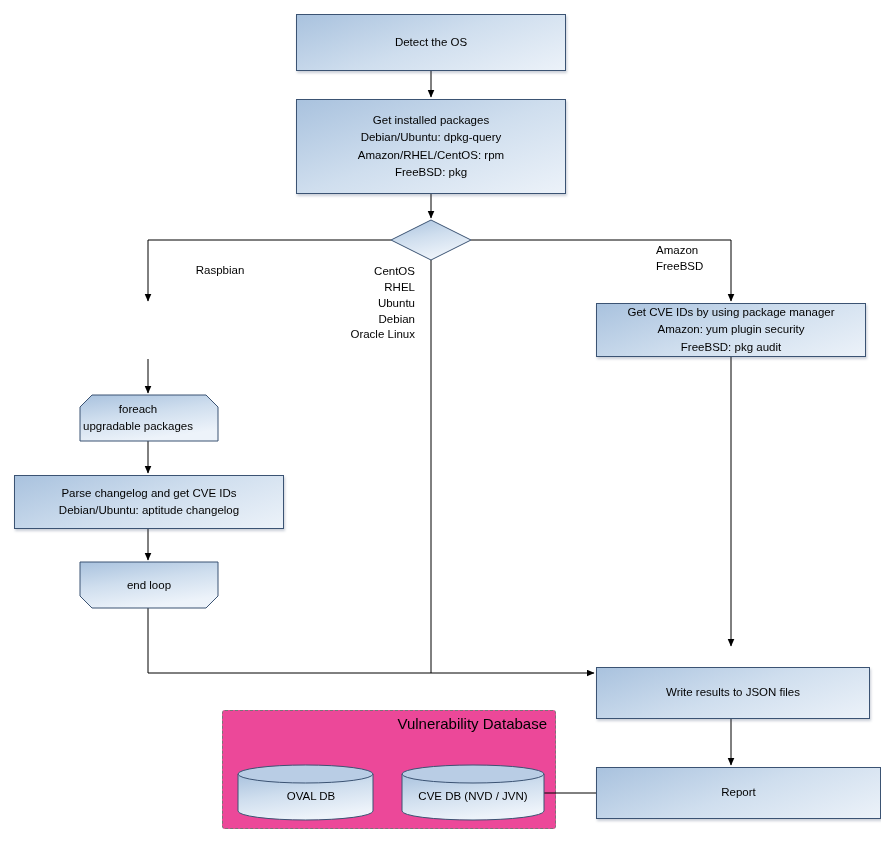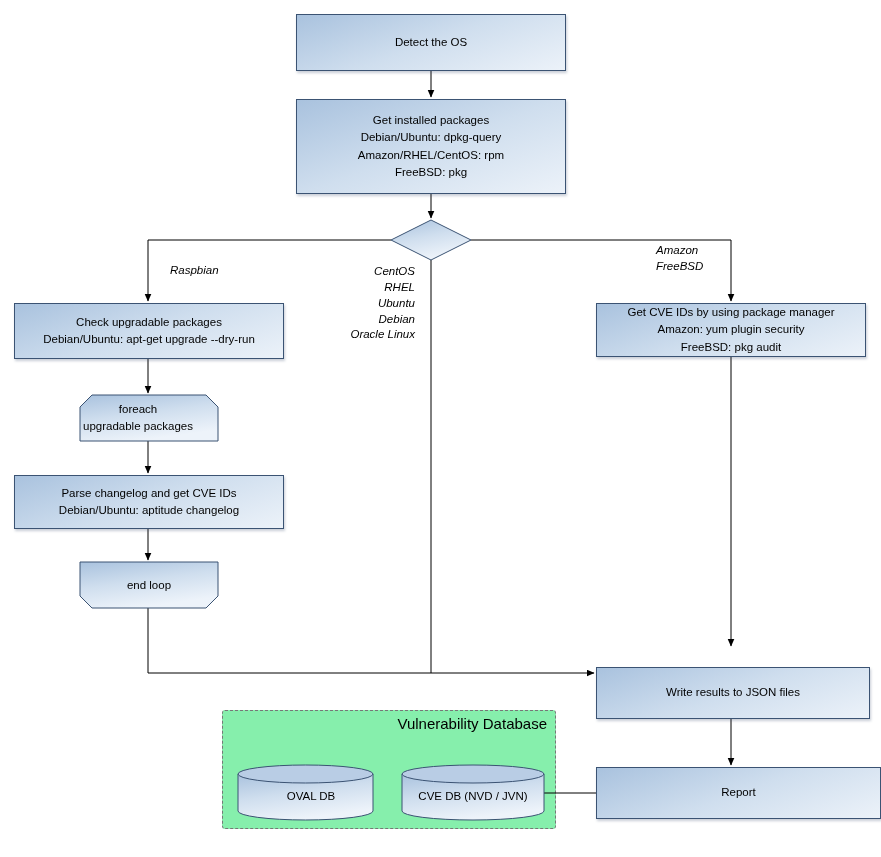--- a/index.html
+++ b/index.html
@@ -41,28 +41,27 @@
     line-height: 1.45;
     white-space: pre-line;
     pointer-events: none;
   }
 
   .branch-label {
     position: absolute;
     font-size: 11.5px;
     line-height: 1.38;
     white-space: pre-line;
-    font-style: italic;
   }
 
   .db-group {
     position: absolute;
     left: 222px; top: 710px;
     width: 334px; height: 119px;
-    background: #86efac;
+    background: #ec4899;
     border: 1px dashed #777;
     border-radius: 3px;
   }
 
   .db-title {
     position: absolute;
     top: 4px; right: 8px; left: 0;
     text-align: right;
     font-size: 15px;
   }
@@ -114,40 +113,38 @@
     </g>
   </svg>
 
   <div class="node" style="left:296px;top:14px;width:270px;height:57px">Detect the OS</div>
 
   <div class="node" style="left:296px;top:99px;width:270px;height:95px">Get installed packages
 Debian/Ubuntu: dpkg-query
 Amazon/RHEL/CentOS: rpm
 FreeBSD: pkg</div>
 
-  <div class="node" style="left:14px;top:303px;width:270px;height:56px">Check upgradable packages
-Debian/Ubuntu: apt-get upgrade --dry-run</div>
 
   <div class="node" style="left:14px;top:475px;width:270px;height:54px">Parse changelog and get CVE IDs
 Debian/Ubuntu: aptitude changelog</div>
 
   <div class="node" style="left:596px;top:303px;width:270px;height:54px">Get CVE IDs by using package manager
 Amazon: yum plugin security
 FreeBSD: pkg audit</div>
 
   <div class="node" style="left:596px;top:667px;width:274px;height:52px">Write results to JSON files</div>
 
   <div class="node" style="left:596px;top:767px;width:285px;height:52px">Report</div>
 
   <div class="shape-label" style="left:80px;top:395px;width:116px;height:46px">foreach
 upgradable packages</div>
 
   <div class="shape-label" style="left:80px;top:562px;width:138px;height:46px">end loop</div>
 
-  <div class="branch-label" style="left:170px;top:263px;width:100px;text-align:left">Raspbian</div>
+  <div class="branch-label" style="left:170px;top:263px;width:100px;text-align:center">Raspbian</div>
 
   <div class="branch-label" style="left:330px;top:264px;width:85px;text-align:right">CentOS
 RHEL
 Ubuntu
 Debian
 Oracle Linux</div>
 
   <div class="branch-label" style="left:656px;top:243px;width:90px">Amazon
 FreeBSD</div>
 

